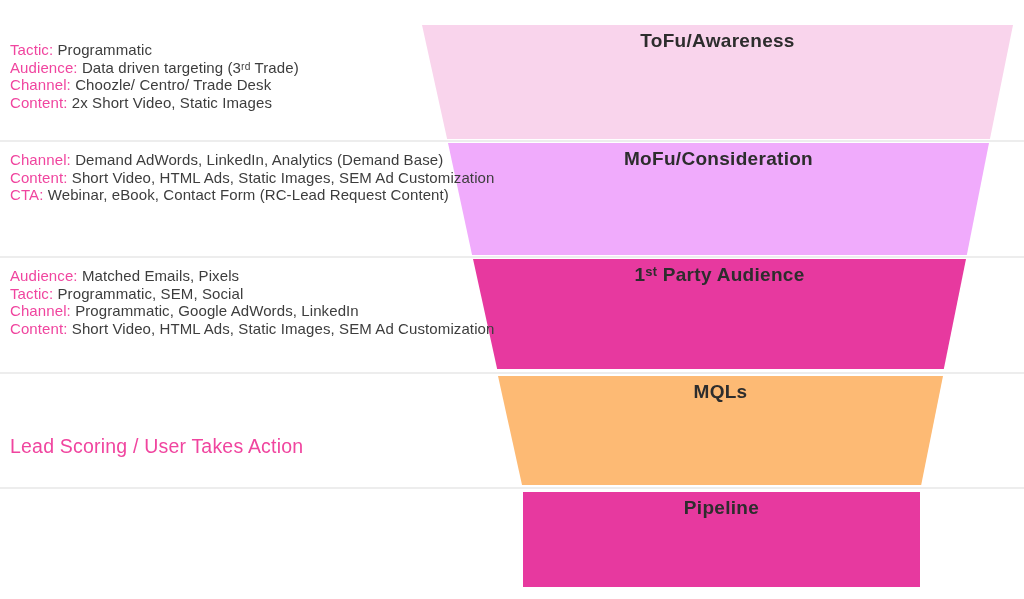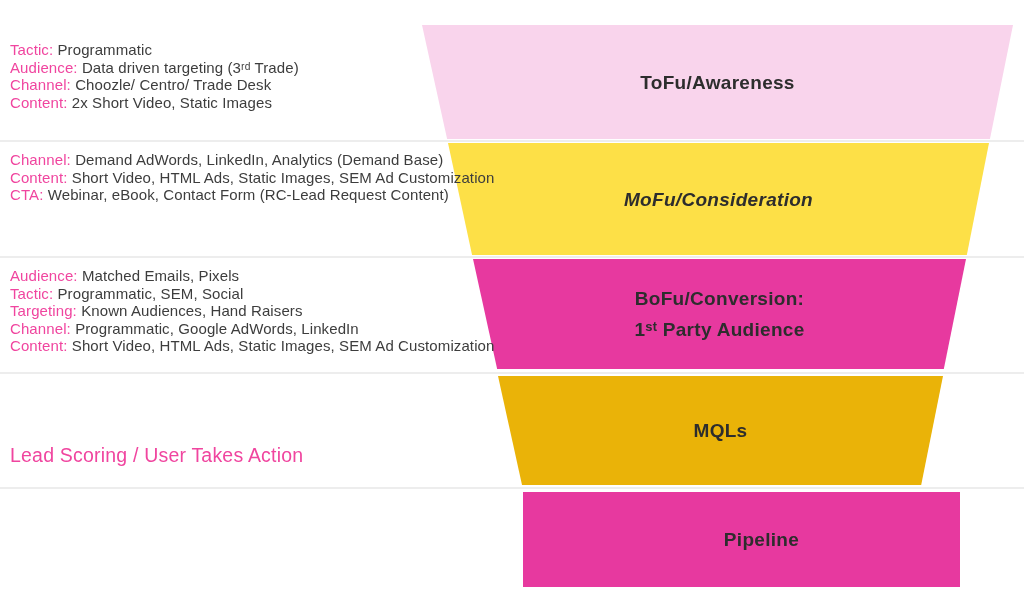--- a/index.html
+++ b/index.html
@@ -40,21 +40,20 @@
     font-size: 19.5px;
     color: #f0459f;
     letter-spacing: 0.2px;
     white-space: nowrap;
   }
   .seg {
     position: absolute;
     display: flex;
     flex-direction: column;
     align-items: center;
-    justify-content: center;
     z-index: 1;
   }
   .seg-label {
     font-weight: bold;
     font-size: 19px;
     line-height: 31px;
     color: #2d2d2d;
     text-align: center;
     letter-spacing: 0.3px;
     white-space: nowrap;
@@ -89,37 +88,35 @@
 
   <section class="info" style="top:151px">
     <div class="row"><span class="lbl">Channel:</span> <span class="val">Demand AdWords, LinkedIn, Analytics (Demand Base)</span></div>
     <div class="row"><span class="lbl">Content:</span> <span class="val">Short Video, HTML Ads, Static Images, SEM Ad Customization</span></div>
     <div class="row"><span class="lbl">CTA:</span> <span class="val">Webinar, eBook, Contact Form (RC-Lead Request Content)</span></div>
   </section>
 
   <section class="info" style="top:267px">
     <div class="row"><span class="lbl">Audience:</span> <span class="val">Matched Emails, Pixels</span></div>
     <div class="row"><span class="lbl">Tactic:</span> <span class="val">Programmatic, SEM, Social</span></div>
-    <div class="row"><span class="lbl">Targeting:</span> <span class="val">Known Audiences, Hand Raisers</span></div>
     <div class="row"><span class="lbl">Channel:</span> <span class="val">Programmatic, Google AdWords, LinkedIn</span></div>
     <div class="row"><span class="lbl">Content:</span> <span class="val">Short Video, HTML Ads, Static Images, SEM Ad Customization</span></div>
   </section>
 
-  <div class="lead" style="top:444px">Lead Scoring / User Takes Action</div>
+  <div class="lead" style="top:435px">Lead Scoring / User Takes Action</div>
 
   <div class="seg seg1" style="background: rgb(249, 212, 236);">
     <div class="seg-label">ToFu/Awareness</div>
   </div>
-  <div class="seg seg2" style="background: #fde047; font-style: italic;">
+  <div class="seg seg2" style="background: #f0abfc;">
     <div class="seg-label">MoFu/Consideration</div>
   </div>
   <div class="seg seg3" style="background: rgb(231, 57, 159);">
-    <div class="seg-label">BoFu/Conversion:</div>
     <div class="seg-label">1ˢᵗ Party Audience</div>
   </div>
-  <div class="seg seg4" style="background: #eab308;">
+  <div class="seg seg4" style="background: #fdba74;">
     <div class="seg-label">MQLs</div>
   </div>
-  <div class="seg seg5" style="background: rgb(231, 57, 159); padding-left: 40px;">
+  <div class="seg seg5" style="background: rgb(231, 57, 159);">
     <div class="seg-label">Pipeline</div>
   </div>
 
 </div>
 
 </body></html>

